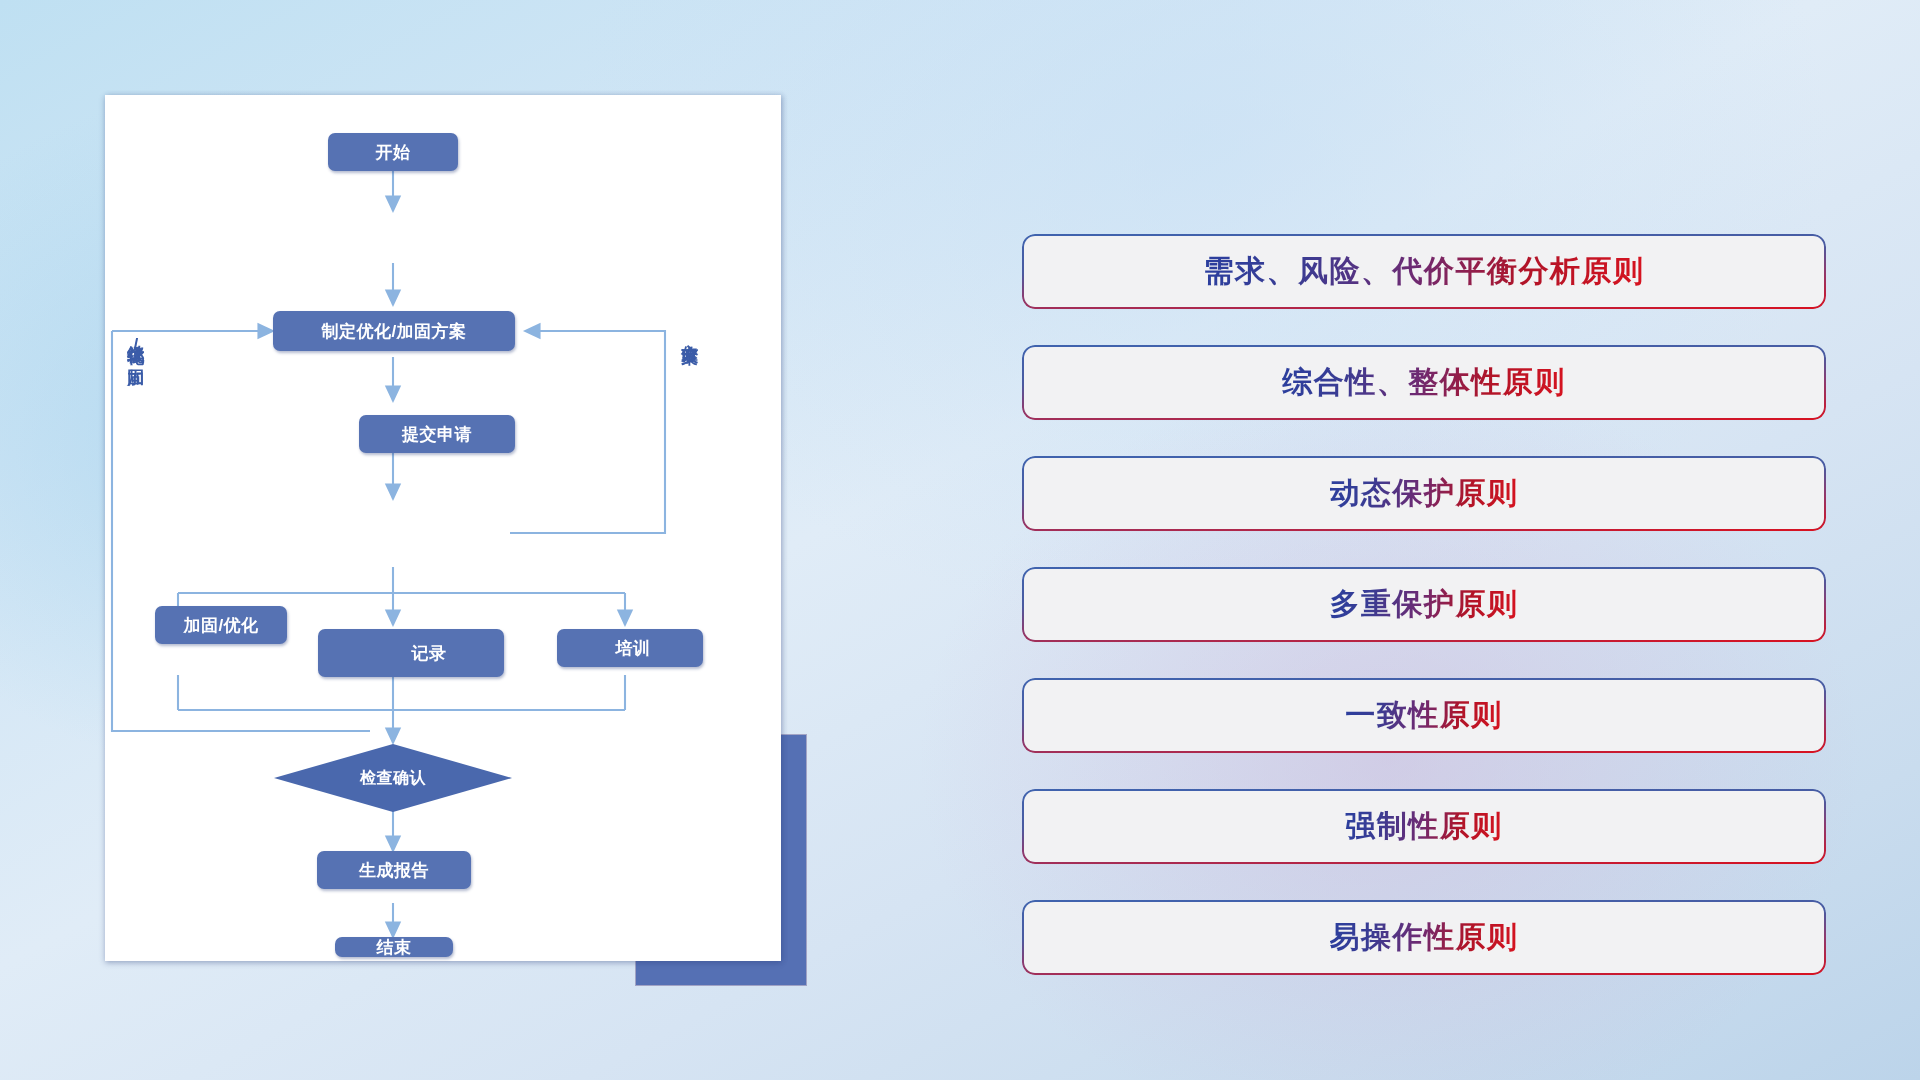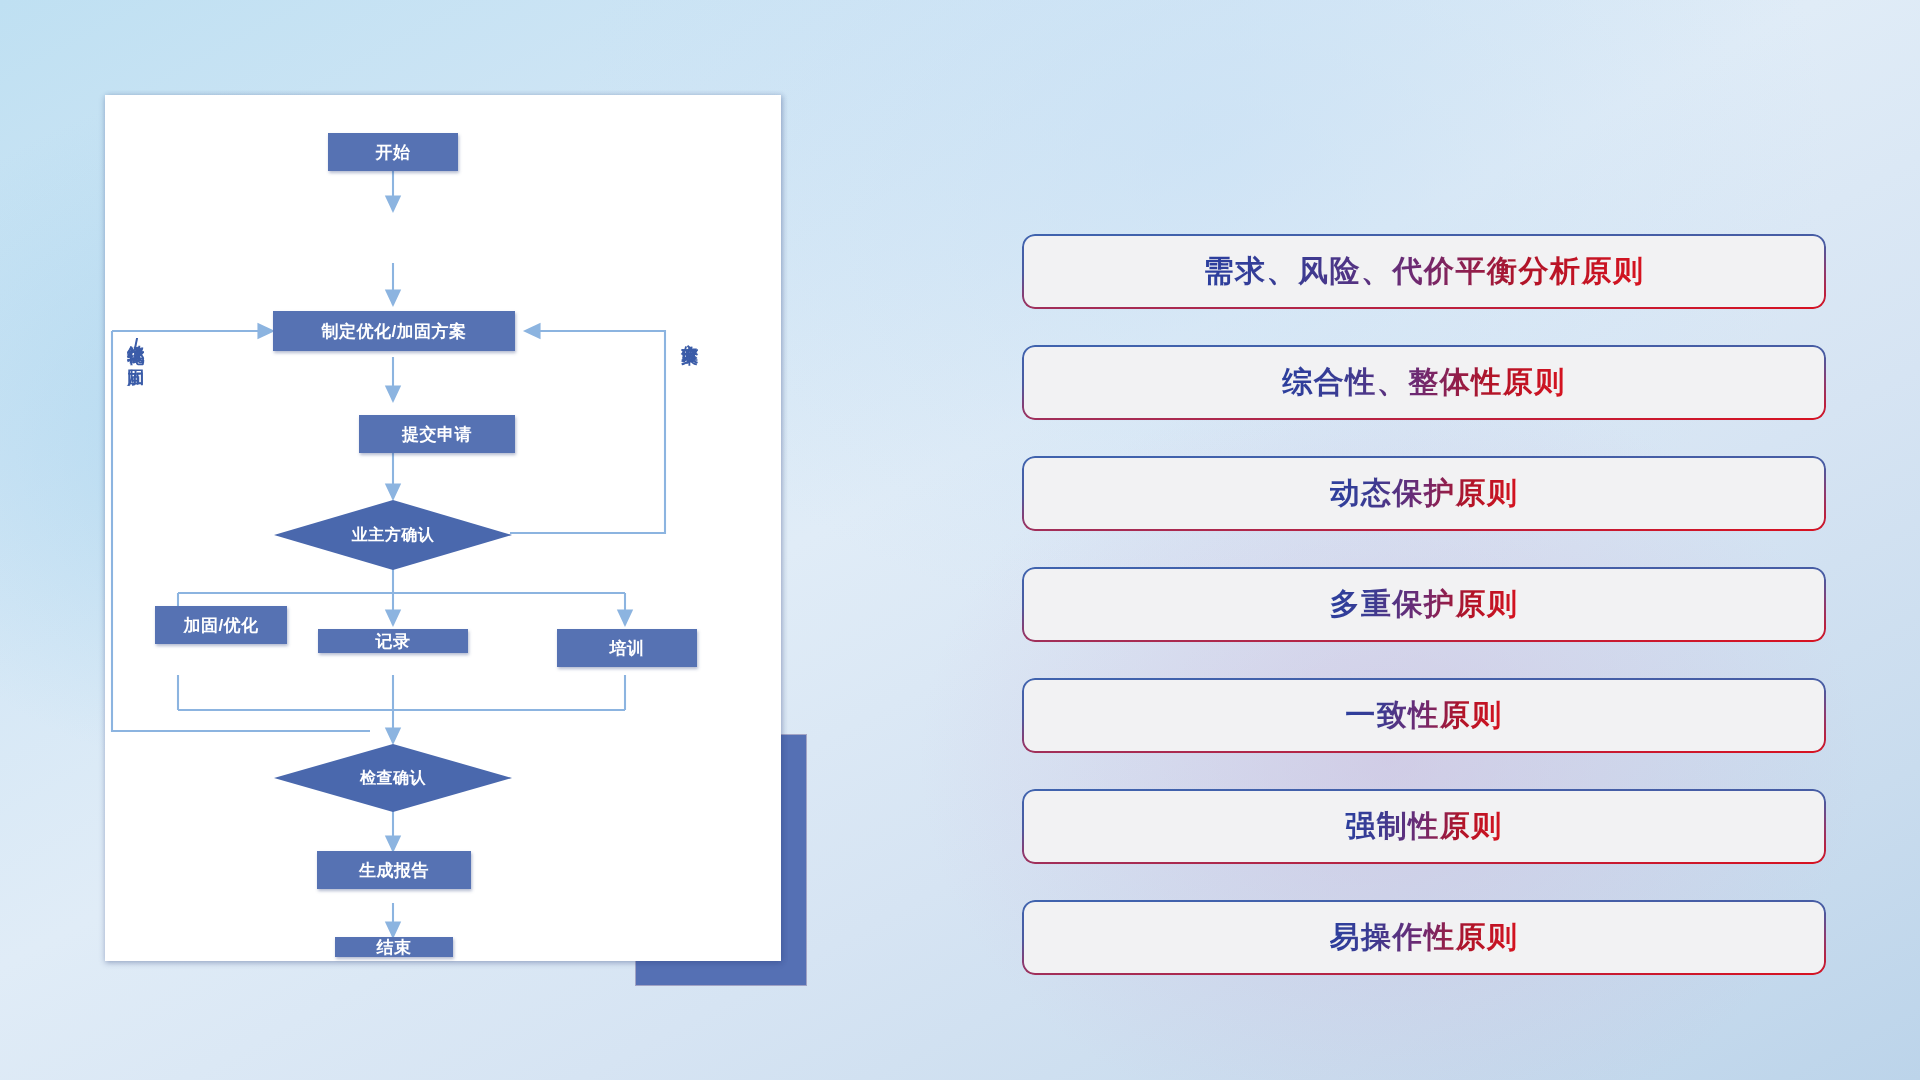--- a/index.html
+++ b/index.html
@@ -34,21 +34,21 @@
     box-shadow: 0 2px 6px rgba(40,60,120,0.30), 2px 0 5px rgba(40,60,120,0.18);
   }
   #flow-canvas {
     position: absolute;
     left: 0; top: 0;
     width: 676px; height: 866px;
   }
   .node {
     position: absolute;
     background: #5672b3;
-    border-radius: 0;
+    border-radius: 7px;
     color: #ffffff;
     font-size: 17px;
     font-weight: bold;
     display: flex;
     align-items: center;
     justify-content: center;
     box-shadow: 1px 2px 3px rgba(40,60,120,0.35);
     white-space: nowrap;
     letter-spacing: 0.5px;
   }
@@ -191,36 +191,30 @@
 
 
     <div class="node" style="left:168px; top:216px; width:242px; height:40px;">
       <span>制定优化/加固方案</span>
     </div>
 
     <div class="node" style="left:210px; top:320px; width:156px; height:38px;margin-left:44px;">
       <span>提交申请</span>
     </div>
 
-    <div class="diamond-wrap" style="left:168px; top:404px; width:240px; height:72px;">
-      <svg width="240" height="72" viewBox="0 0 240 72" xmlns="http://www.w3.org/2000/svg">
-        <polygon points="120,1 239,36 120,71 1,36" fill="#4a68ad"></polygon>
-      </svg>
-      <span class="diamond-label">业主方确认</span>
-    </div>
 
     <div class="node" style="left:8px; top:511px; width:132px; height:38px;margin-left:42px;">
       <span>加固/优化</span>
     </div>
 
-    <div class="node" style="left:213px; top:534px; width:150px; height:24px;">
+    <div class="node" style="left:213px; top:534px; width:150px; height:48px;padding-left:36px;">
       <span>记录</span>
     </div>
 
-    <div class="node" style="left:452px; top:534px; width:140px; height:38px;">
+    <div class="node" style="left:452px; top:534px; width:140px; height:38px;padding-left:6px;">
       <span>培训</span>
     </div>
 
     <div class="diamond-wrap" style="left:168px; top:648px; width:240px; height:70px;">
       <svg width="240" height="70" viewBox="0 0 240 70" xmlns="http://www.w3.org/2000/svg">
         <polygon points="120,1 239,35 120,69 1,35" fill="#4a68ad"></polygon>
       </svg>
       <span class="diamond-label">检查确认</span>
     </div>
 

